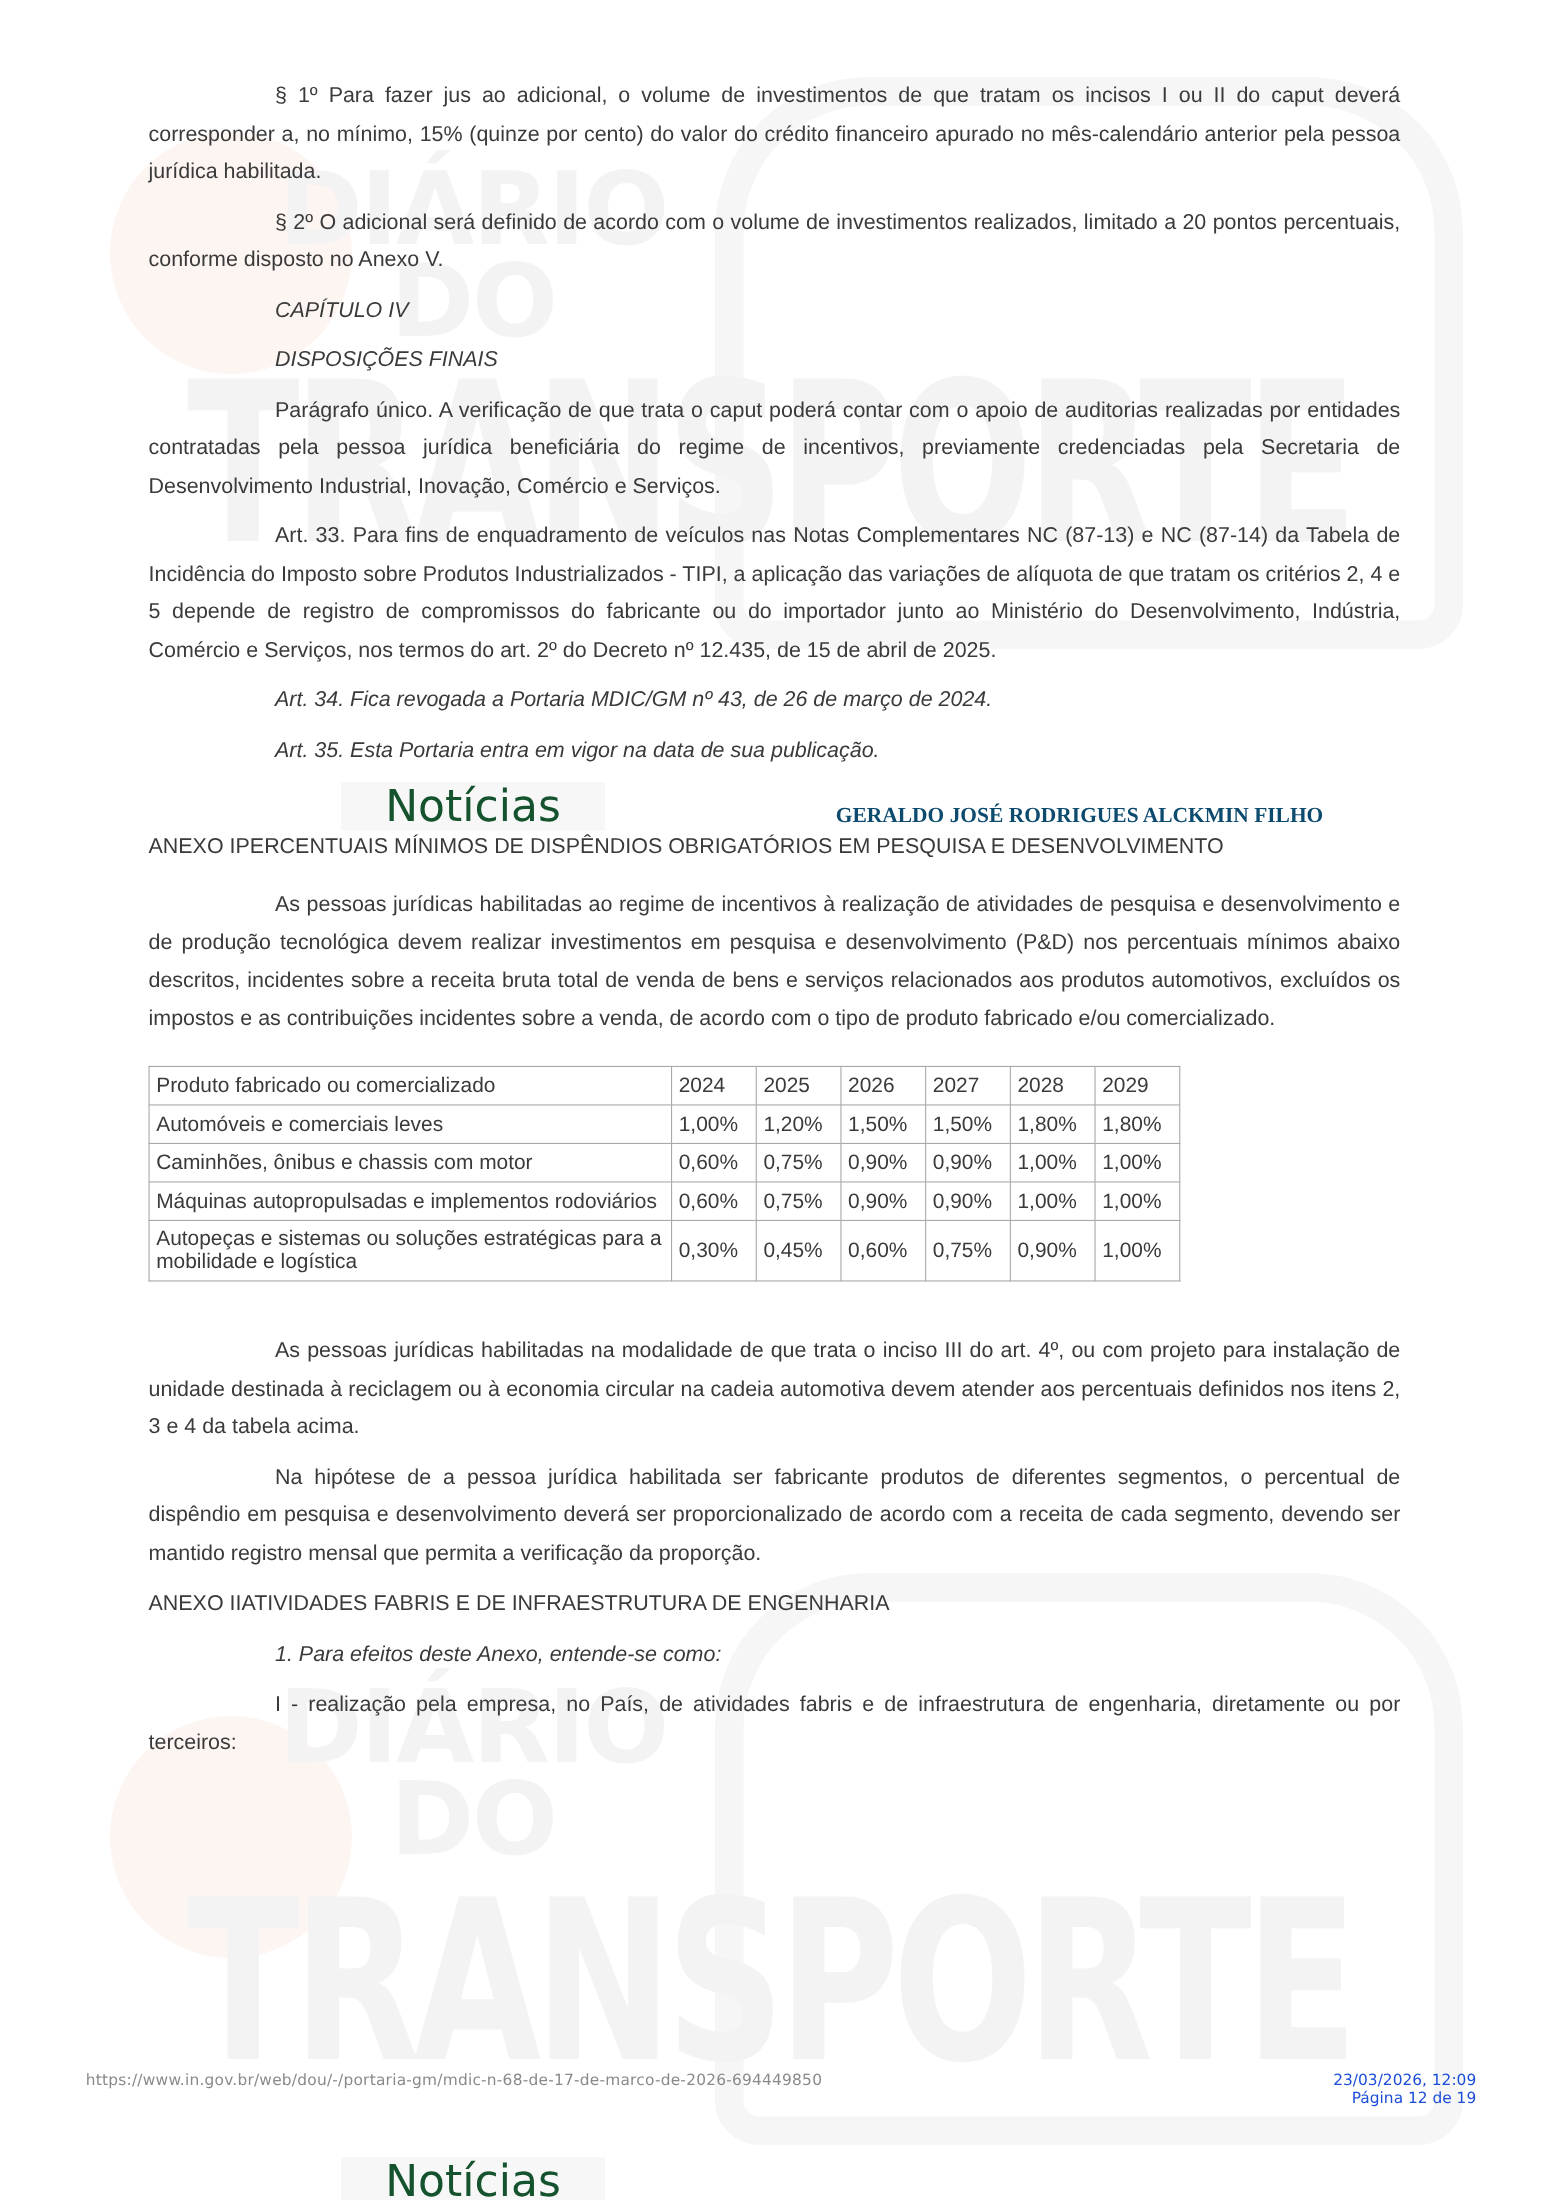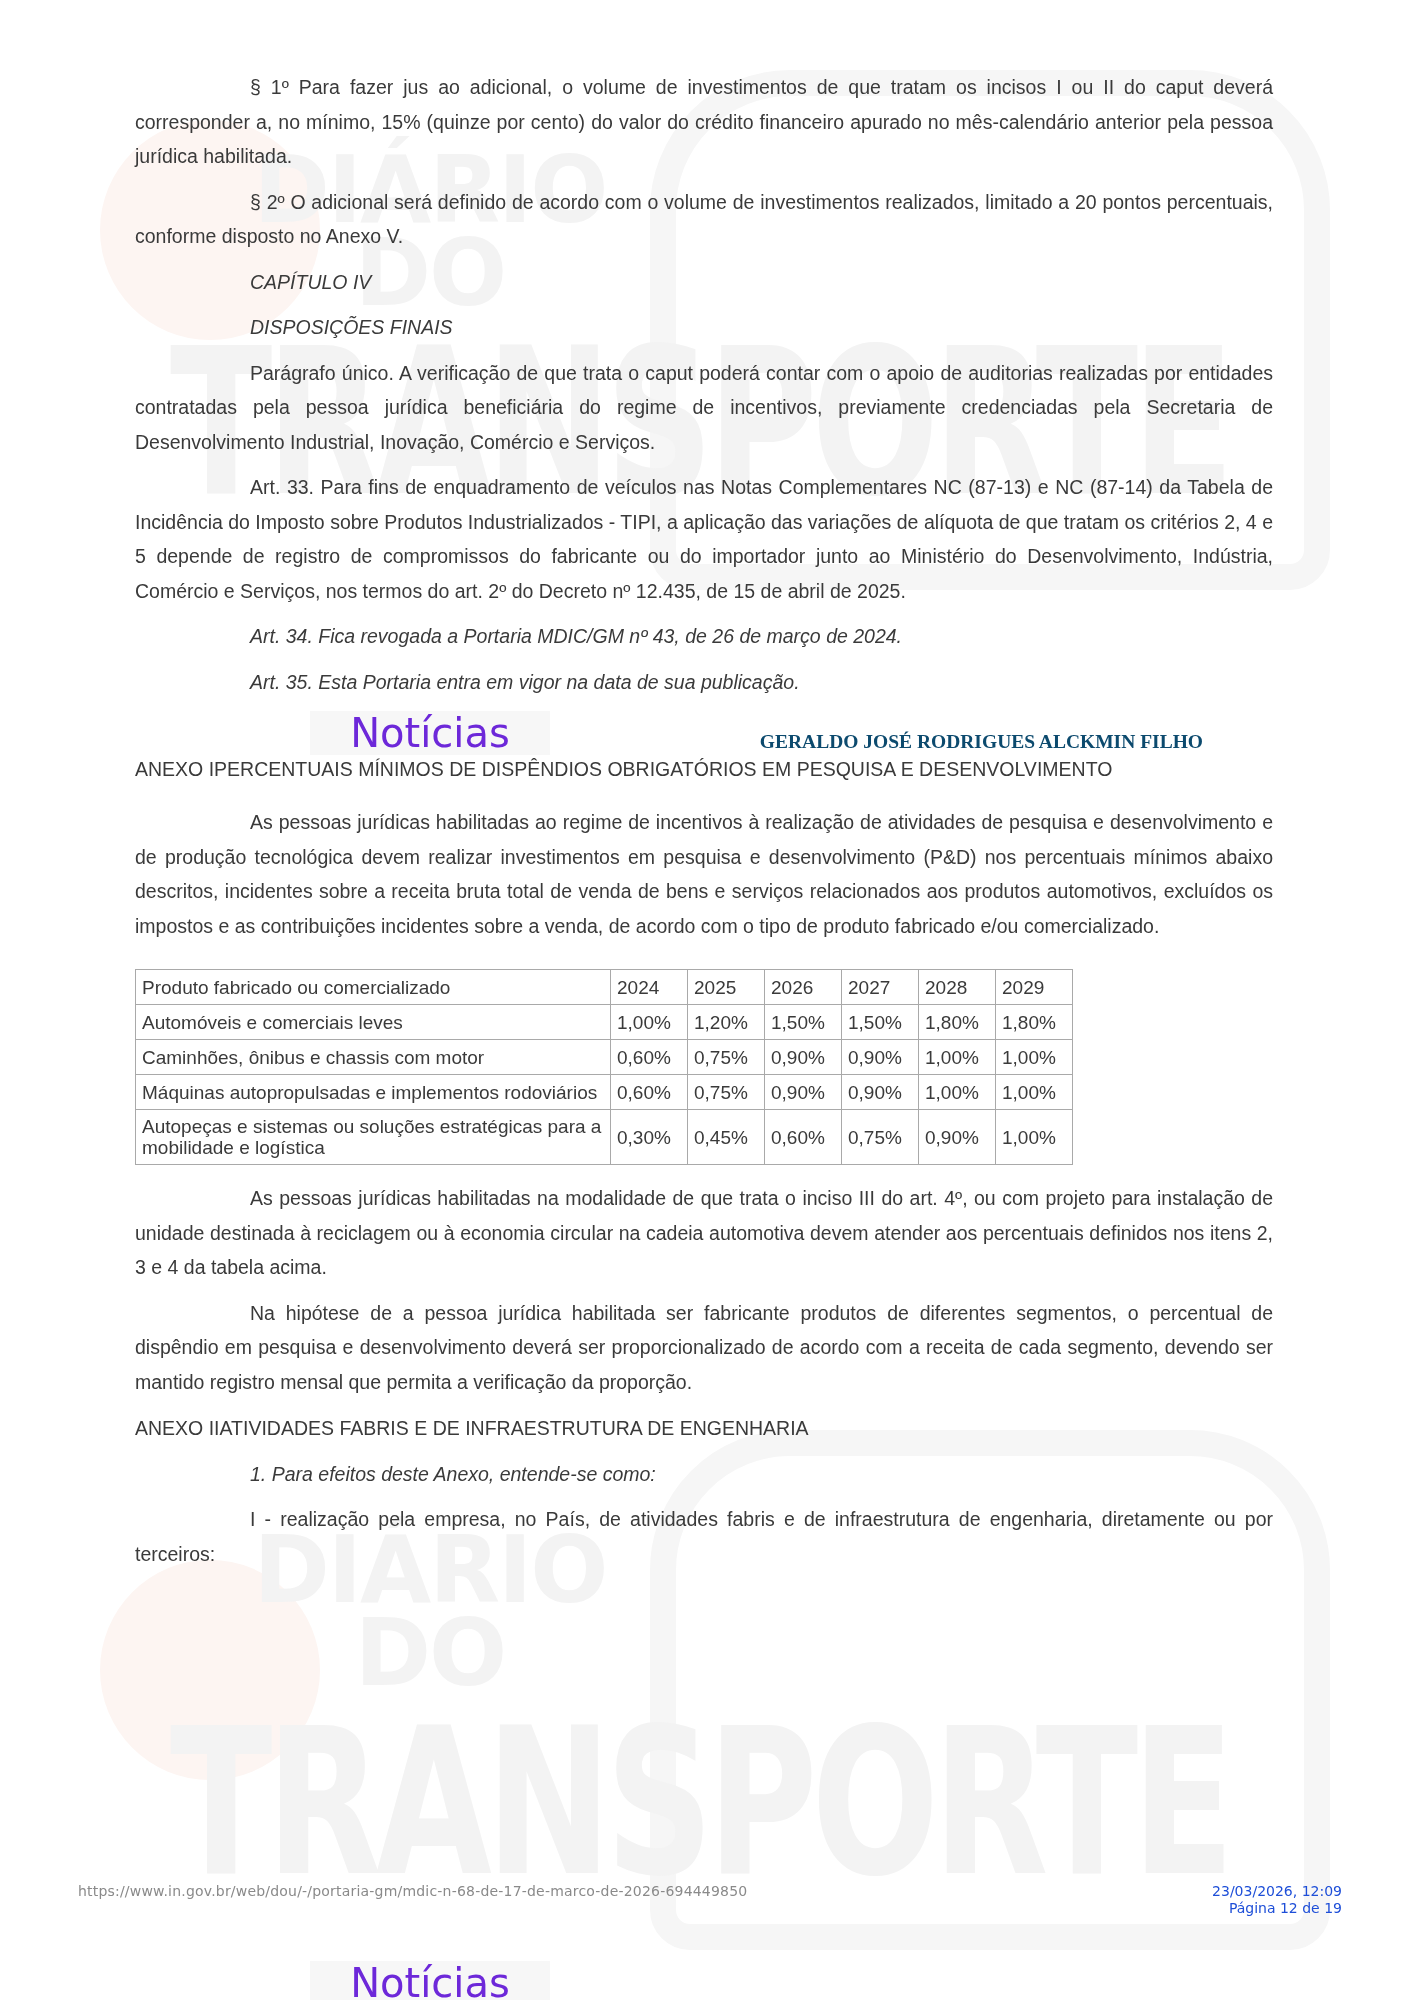--- a/index.html
+++ b/index.html
@@ -29,21 +29,21 @@
     left: 170px;
     width: 520px;
     text-align: center;
   }
   .wm-title-small { font-size: 92px; letter-spacing: -2px; }
   .wm-title-big { font-size: 150px; letter-spacing: -6px; transform: scaleY(1.35); display:block; }
   .wm-noticias {
     display: inline-block;
     margin-top: 20px;
     background: #f7f7f7;
-    color: #6d28d9;
+    color: #14532d;
     font-weight: normal;
     font-size: 40px;
     padding: 4px 40px;
   }
   .wm-circle {
     position: absolute;
     left: 100px;
     width: 220px;
     height: 220px;
     border-radius: 50%;
@@ -207,21 +207,21 @@
       <td class="val">0,30%</td>
       <td class="val">0,45%</td>
       <td class="val">0,60%</td>
       <td class="val">0,75%</td>
       <td class="val">0,90%</td>
       <td class="val">1,00%</td>
     </tr>
   </tbody>
     </table>
 
-  <p class="indent" style="margin-top:16px;">As pessoas jurídicas habilitadas na modalidade de que trata o inciso III do art. 4º, ou com projeto para instalação de unidade destinada à reciclagem ou à economia circular na cadeia automotiva devem atender aos percentuais definidos nos itens 2, 3 e 4 da tabela acima.</p>
+  <p class="indent" style="margin-top:46px;">As pessoas jurídicas habilitadas na modalidade de que trata o inciso III do art. 4º, ou com projeto para instalação de unidade destinada à reciclagem ou à economia circular na cadeia automotiva devem atender aos percentuais definidos nos itens 2, 3 e 4 da tabela acima.</p>
   <p class="indent gap">Na hipótese de a pessoa jurídica habilitada ser fabricante produtos de diferentes segmentos, o percentual de dispêndio em pesquisa e desenvolvimento deverá ser proporcionalizado de acordo com a receita de cada segmento, devendo ser mantido registro mensal que permita a verificação da proporção.</p>
 
   <p class="gap-l" style="text-align:left;">ANEXO IIATIVIDADES FABRIS E DE INFRAESTRUTURA DE ENGENHARIA</p>
   <p class="head gap">1. Para efeitos deste Anexo, entende-se como:</p>
   <p class="indent gap">I - realização pela empresa, no País, de atividades fabris e de infraestrutura de engenharia, diretamente ou por terceiros:</p>
 
 </div>
 
 <div class="footer-left">https://www.in.gov.br/web/dou/-/portaria-gm/mdic-n-68-de-17-de-marco-de-2026-694449850</div>
 <div class="footer-right">

